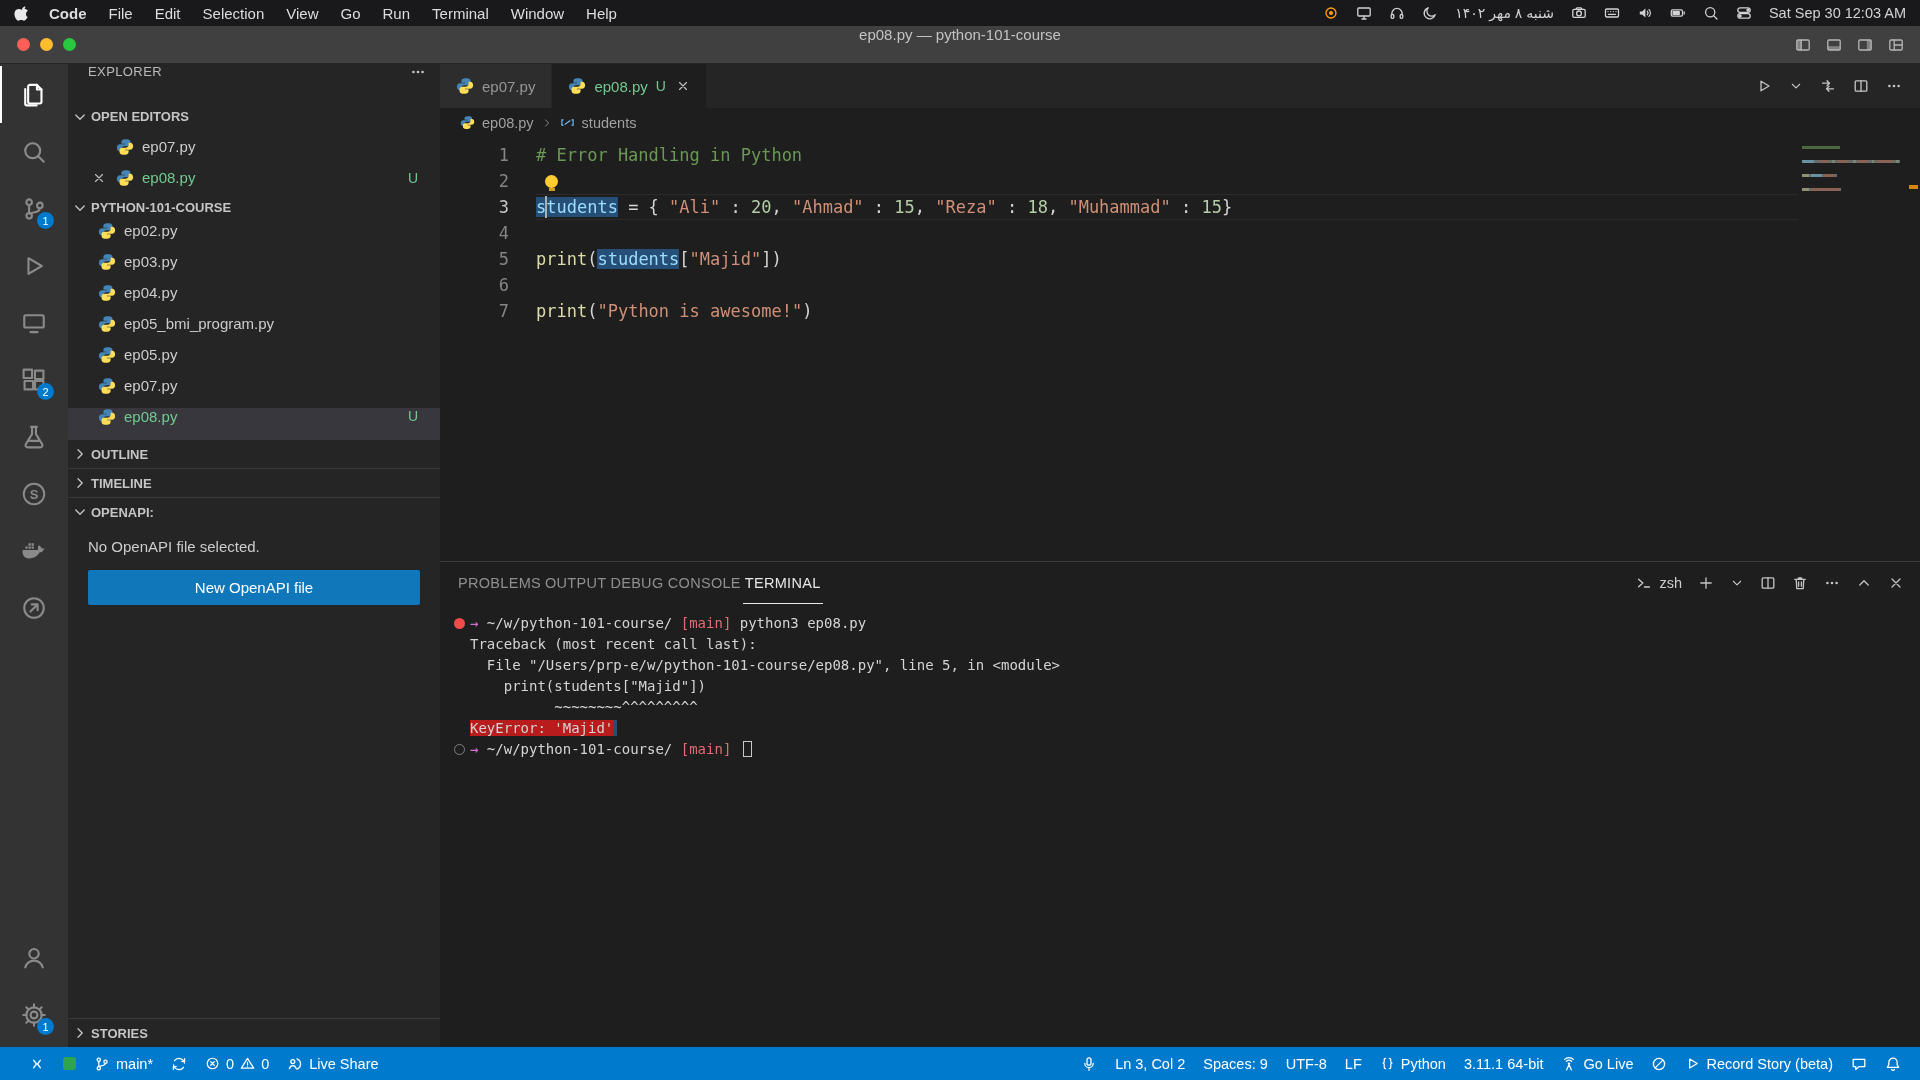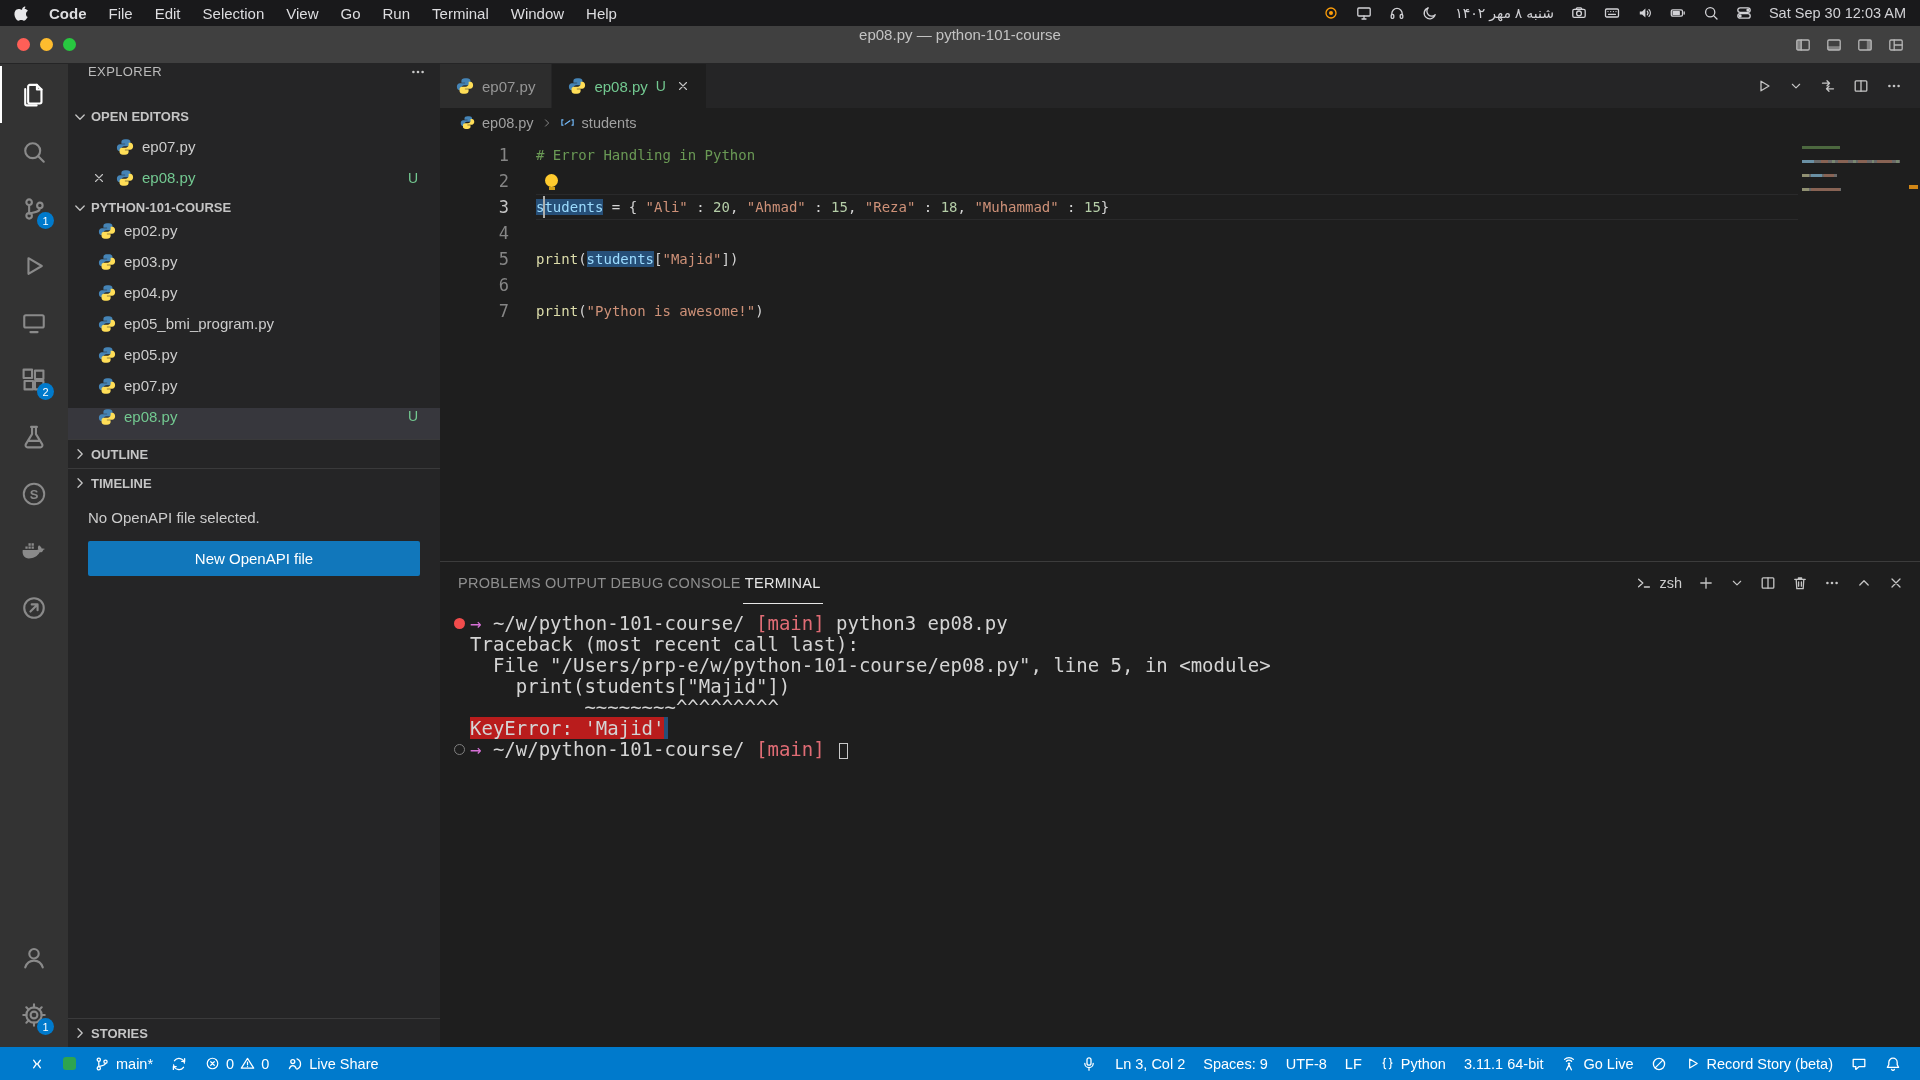--- a/index.html
+++ b/index.html
@@ -62,21 +62,21 @@
 .tab.active{background:#1e1e1e;color:#d0d0d0}
 .tab-badge{color:#73c991;font-size:14px}
 .tab-close{color:#c5c5c5;margin-left:2px}
 .tab-actions{margin-left:auto;display:flex;align-items:center;gap:17px;padding-right:18px;color:#c5c5c5}
 .breadcrumb{height:29px;flex:none;display:flex;align-items:center;gap:7px;padding:0 20px;font-size:14.5px;color:#a0a0a0}
 .bc-sep{color:#8a8a8a}
 .code-area{flex:1;position:relative;display:flex;min-height:0;padding-top:5px;font-family:"DejaVu Sans Mono","Liberation Mono",monospace;overflow:hidden}
 .gutter{width:96px;flex:none;text-align:right;padding-right:27px;font-size:17px;line-height:26px;color:#858585}
 .line-num{height:26px}
 .line-num.current{color:#c6c6c6}
-.code-lines{flex:1;font-size:14px;line-height:26px;color:#d4d4d4;white-space:pre;margin-right:14px;min-width:0}
+.code-lines{flex:1;font-size:17px;line-height:26px;color:#d4d4d4;white-space:pre;margin-right:14px;min-width:0}
 .code-line{height:26px;position:relative}
 .code-line.current{box-shadow:inset 0 1px 0 #2a2a2b, inset 0 -1px 0 #2a2a2b}
 .tok-comment{color:#6a9955}.tok-string{color:#ce9178}.tok-number{color:#b5cea8}.tok-variable{color:#9cdcfe}.tok-function{color:#dcdcaa}.tok-plain{color:#d4d4d4}
 .word-hl{background:#264f78}
 .caret{position:absolute;top:2px;height:22px;width:2px;background:#aeafad}
 .bulb{position:relative;display:inline-block;width:13px;height:13px;background:#ffcb2e;border-radius:50%;margin:0 6px 0 9px;vertical-align:-1px}
 .bulb::after{content:"";position:absolute;left:3.5px;bottom:-3px;width:6px;height:3px;background:#d2a017}
 .minimap{position:absolute;top:5px;right:14px;width:108px;bottom:0;background:#1e1e1e;padding:4px 4px;z-index:2}
 .mini-line{height:3px;margin-bottom:4px;display:flex;overflow:hidden}
 .mini-seg{height:3px;flex:none;opacity:.6}
@@ -84,21 +84,21 @@
 .ov-marker{position:absolute;top:48px;right:2px;width:9px;height:4px;background:#d18616}
 
 
 .panel{height:486px;flex:none;border-top:1px solid #3c3c3c;display:flex;flex-direction:column;background:#1e1e1e}
 .panel-header{height:42px;flex:none;display:flex;align-items:center;padding:0 16px}
 .panel-tabs{display:flex;height:100%}
 .panel-tab{display:flex;align-items:center;font-size:14.5px;letter-spacing:.3px;color:#8f8f8f;border-bottom:1px solid transparent;padding:0 2px;cursor:pointer}
 .panel-tab.active{color:#e7e7e7;border-bottom-color:#e7e7e7}
 .panel-actions{margin-left:auto;display:flex;align-items:center;gap:16px;color:#c5c5c5}
 .zsh-chip{display:flex;align-items:center;gap:7px;font-size:14.5px;color:#cccccc}
-.terminal{flex:1;padding:9px 0 0 30px;font-family:"DejaVu Sans Mono","Liberation Mono",monospace;font-size:19px;line-height:21px;color:#d4d4d4;overflow:hidden}
+.terminal{flex:1;padding:9px 0 0 30px;font-family:"DejaVu Sans Mono","Liberation Mono",monospace;font-size:14px;line-height:21px;color:#d4d4d4;overflow:hidden}
 .term-line{white-space:pre;position:relative}
 .term-deco{position:absolute;left:-16px;top:5px;width:11px;height:11px;border-radius:50%}
 .deco-error{background:#f14c4c}
 .deco-prompt{border:1.5px solid #7f7f7f;background:transparent;width:11px;height:11px}
 .tc-white{color:#d4d4d4}.tc-magenta{color:#d670d6}.tc-red{color:#e06c75}
 .term-sel{background:#b91c1c;box-shadow:4px 0 0 #264f78}
 .term-cursor{display:inline-block;width:9px;height:16px;border:1px solid #c9c9c9;margin-left:3px;vertical-align:-3px}
 
 
 .statusbar{height:33px;flex:none;background:#007acc;display:flex;align-items:center;color:#fff;font-size:14.5px}
@@ -473,20 +473,28 @@
           </span>
         <span>OUTLINE</span>
       </div>
       <div class="section-header bordered">
         <span class="ic ic16">
             <svg viewBox="0 0 16 16" fill="none" stroke="currentColor" stroke-width="1.3" stroke-linecap="round" stroke-linejoin="round">
               <path d="M6 3.8L10.2 8 6 12.2"></path>
             </svg>
           </span>
         <span>TIMELINE</span>
+      </div>
+      <div class="section-header bordered">
+        <span class="ic ic16">
+            <svg viewBox="0 0 16 16" fill="none" stroke="currentColor" stroke-width="1.3" stroke-linecap="round" stroke-linejoin="round">
+              <path d="M3.8 6l4.2 4.2L12.2 6"></path>
+            </svg>
+          </span>
+        <span>OPENAPI:</span>
       </div>
       <div class="openapi-body">
         <div class="openapi-text">No OpenAPI file selected.</div>
         <button class="openapi-btn">New OpenAPI file</button>
       </div>
       <div class="sb-spacer"></div>
       <div class="section-header bordered">
         <span class="ic ic16">
             <svg viewBox="0 0 16 16" fill="none" stroke="currentColor" stroke-width="1.3" stroke-linecap="round" stroke-linejoin="round">
               <path d="M6 3.8L10.2 8 6 12.2"></path>

